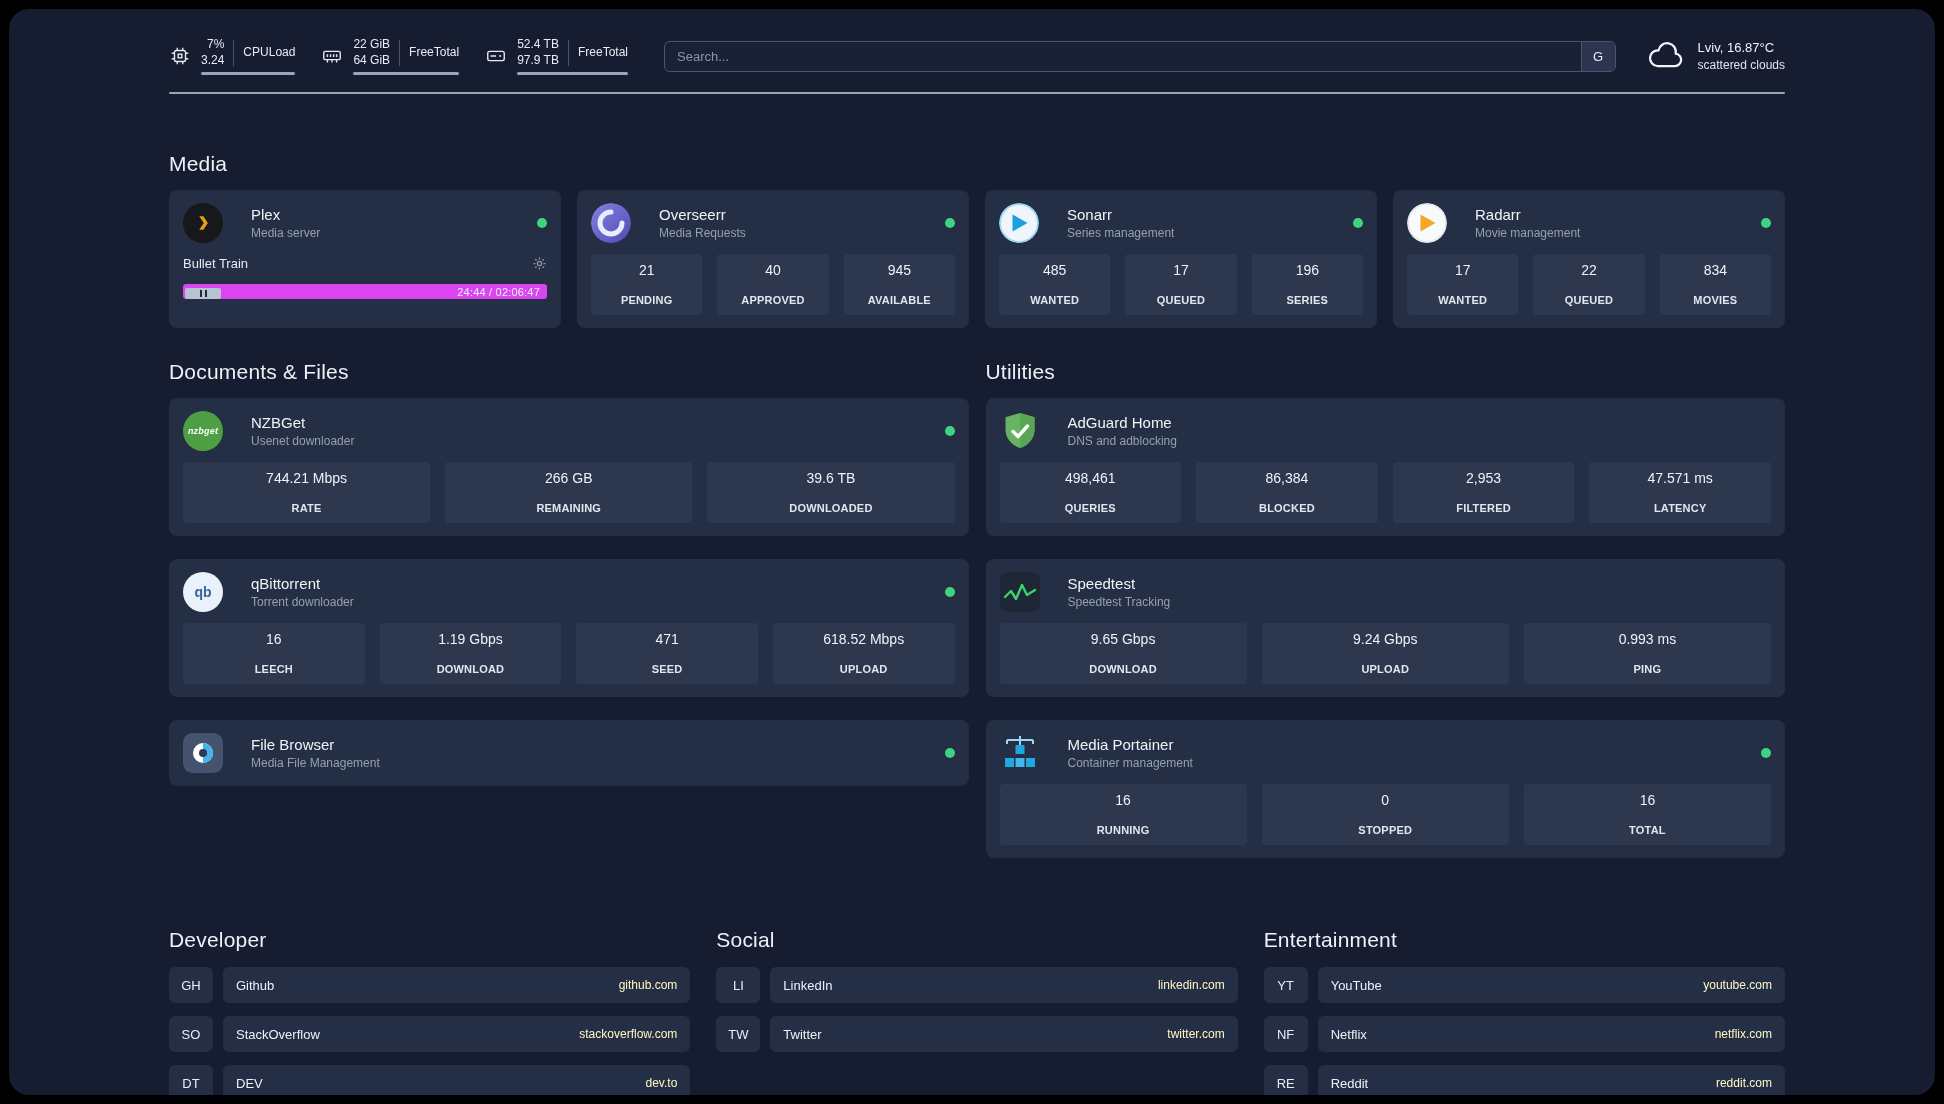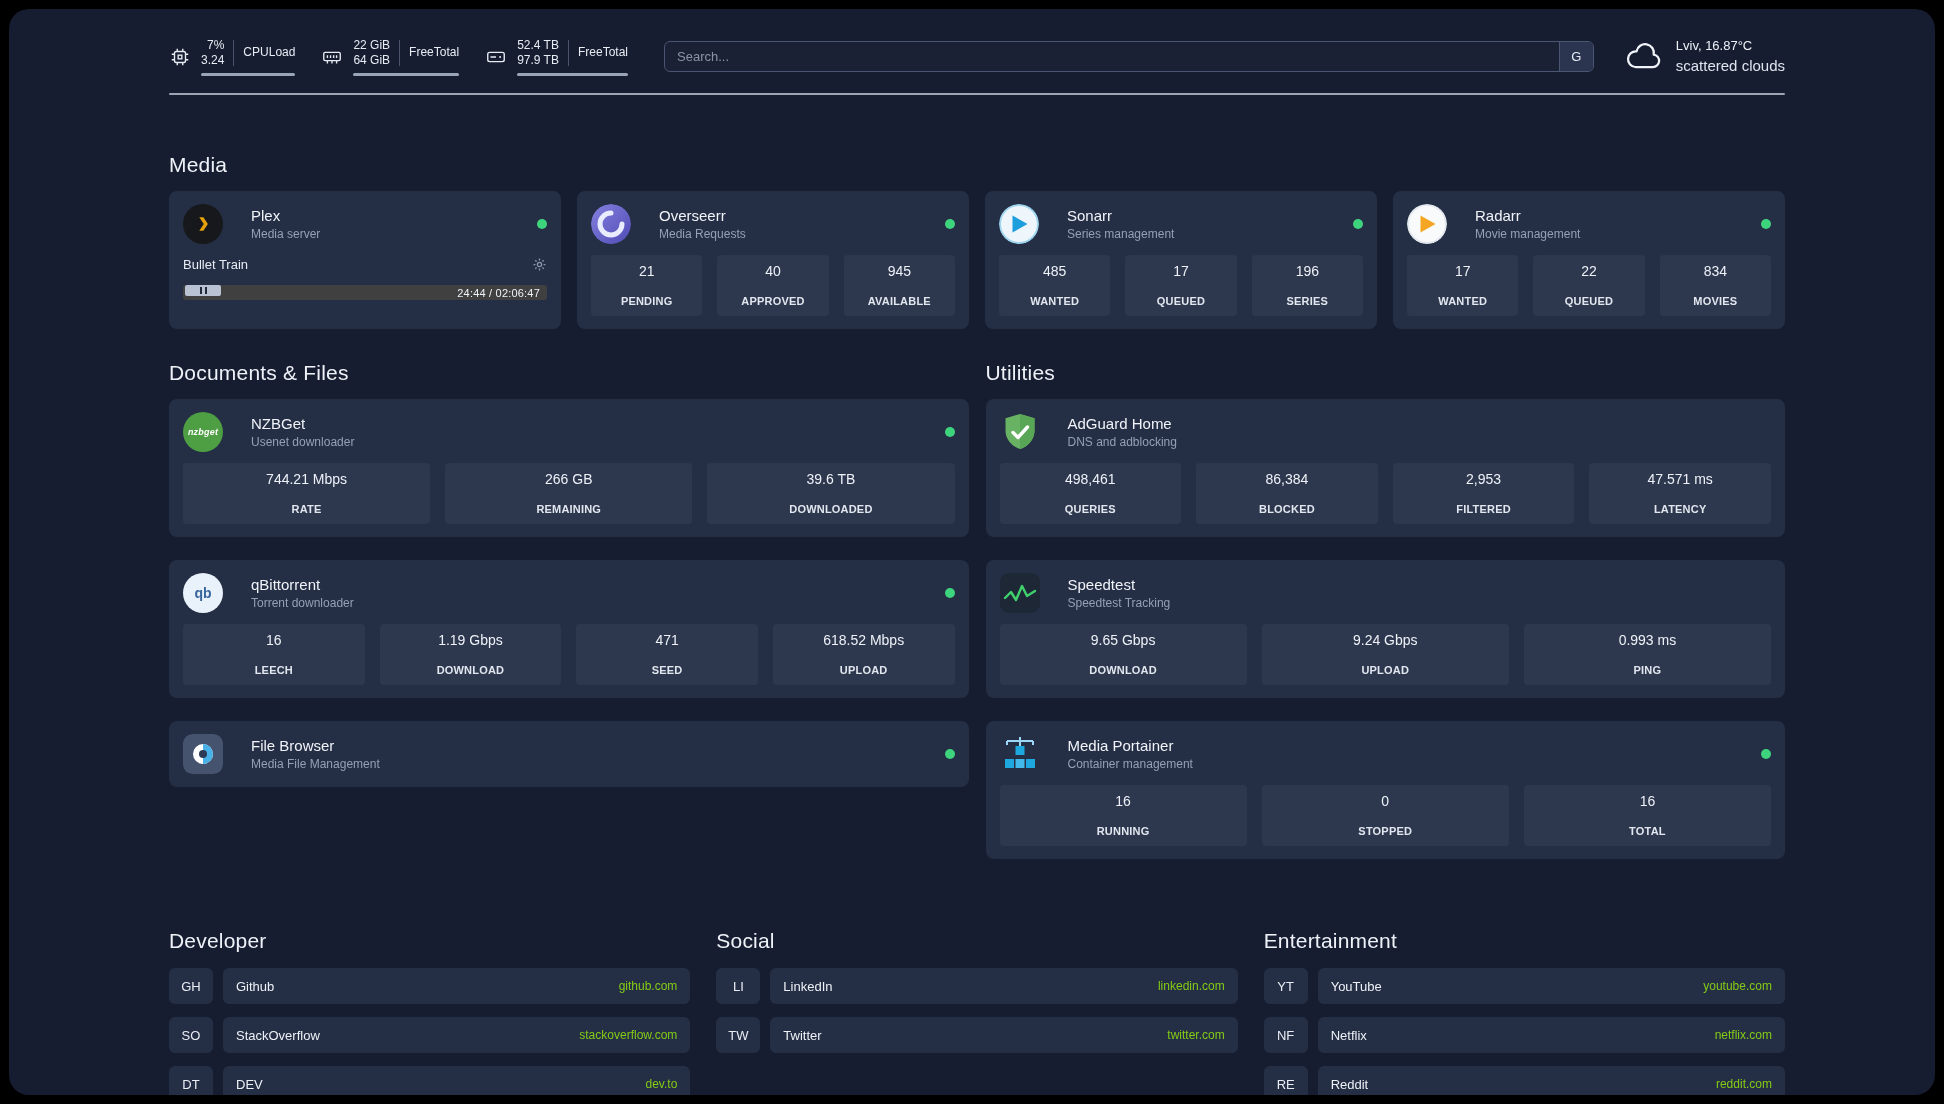--- a/index.html
+++ b/index.html
@@ -20,21 +20,21 @@
   .sys-sep{width:1px;height:26px;background:#49536b}
   .sys-bar{margin-top:4px;height:3px;border-radius:2px;background:#9aa5ba}
   .search-wrap{flex:1;margin:0 30px 0 36px;position:relative}
   .search-input{width:100%;height:31px;background:#1a2134;border:1px solid #4a5571;border-radius:6px;color:#e2e6ef;padding:0 48px 0 12px;font-size:13px;font-family:"Liberation Sans",sans-serif;outline:none}
   .search-input::placeholder{color:#8a93a8}
   .search-engine{position:absolute;right:1px;top:1px;bottom:1px;width:34px;background:#2b3550;border:none;border-left:1px solid #4a5571;border-radius:0 5px 5px 0;color:#e8ecf3;font-size:13px;display:flex;align-items:center;justify-content:center;cursor:pointer;font-family:"Liberation Sans",sans-serif}
   .weather{display:flex;align-items:center;gap:12px}
   .weather-icon{width:40px;height:30px}
   .weather-icon svg{width:100%;height:100%;display:block}
   .weather-text{font-size:13px;color:#eef1f7;line-height:1.4}
-  .weather-cond{font-size:15px;color:#dfe4ee}
+  .weather-cond{font-size:12px;color:#dfe4ee}
   .topbar-divider{margin-top:17px;height:2px;background:#c9d0dd;opacity:.75;border-radius:2px}
 
   
   .sec-title{font-size:21px;font-weight:500;color:#eef1f7;letter-spacing:.2px}
   .section-media{margin-top:58px}
   .grid-4{display:grid;grid-template-columns:repeat(4,1fr);gap:16px;margin-top:14px}
   .grid-2{display:grid;grid-template-columns:1fr 1fr;gap:0 17px;margin-top:32px;align-items:start}
   .col .card{margin-top:14px}
   .col .card + .card{margin-top:23px}
 
@@ -56,33 +56,33 @@
   .icon-nzbget{background:#4e9e44;color:#fff;font-size:9px;font-style:italic;font-weight:700;letter-spacing:.2px}
   .icon-qb{background:#e9f1fa;color:#38659c;font-weight:700;font-size:14px}
   .icon-sq{border-radius:9px}
   .icon-flat{border-radius:0;background:transparent}
 
   
   .np-row{display:flex;align-items:center;margin-top:2px}
   .np-title{font-size:13px;color:#e8ecf3}
   .np-gear{margin-left:auto;width:15px;height:15px;cursor:pointer}
   .np-gear svg{width:100%;height:100%;display:block}
-  .player{position:relative;height:15px;background:#404040;border-radius:3px;display:flex;align-items:flex-start;margin-top:2px}
+  .player{position:relative;height:15px;background:#d946ef;border-radius:3px;display:flex;align-items:flex-end;margin-top:2px}
   .player-pill{margin-left:2px;width:36px;height:11px;background:#b9c2d2;border-radius:2px;display:flex;align-items:center;justify-content:center;gap:3px;cursor:pointer}
   .player-pill i{width:2px;height:7px;background:#202839;display:block}
   .player-time{position:absolute;right:7px;top:50%;transform:translateY(-50%);font-size:11px;color:#eef1f7;letter-spacing:.2px}
 
   
   .grid-3{display:grid;grid-template-columns:1fr 1fr 1fr;gap:0 26px;margin-top:70px;align-items:start}
   .bookmark{display:flex;align-items:center;gap:10px;margin-top:13px;cursor:pointer}
   .bm-col .bookmark:first-of-type{margin-top:15px}
   .bm-icon{width:44px;height:36px;background:#242e44;border-radius:6px;display:flex;align-items:center;justify-content:center;font-size:13px;color:#eaedf4;flex:none}
   .bm-bar{flex:1;height:36px;background:#242e44;border-radius:6px;display:flex;align-items:center;padding:0 13px}
   .bm-name{font-size:13px;color:#eef1f7}
-  .bm-url{margin-left:auto;font-size:12px;color:#84cc16}
+  .bm-url{margin-left:auto;font-size:12px;color:#fef9c3}
 </style>
 </head>
 <body>
 
 <div class="app">
   <div class="content">
 
     <header class="topbar">
       <div class="sys-widgets">
 

